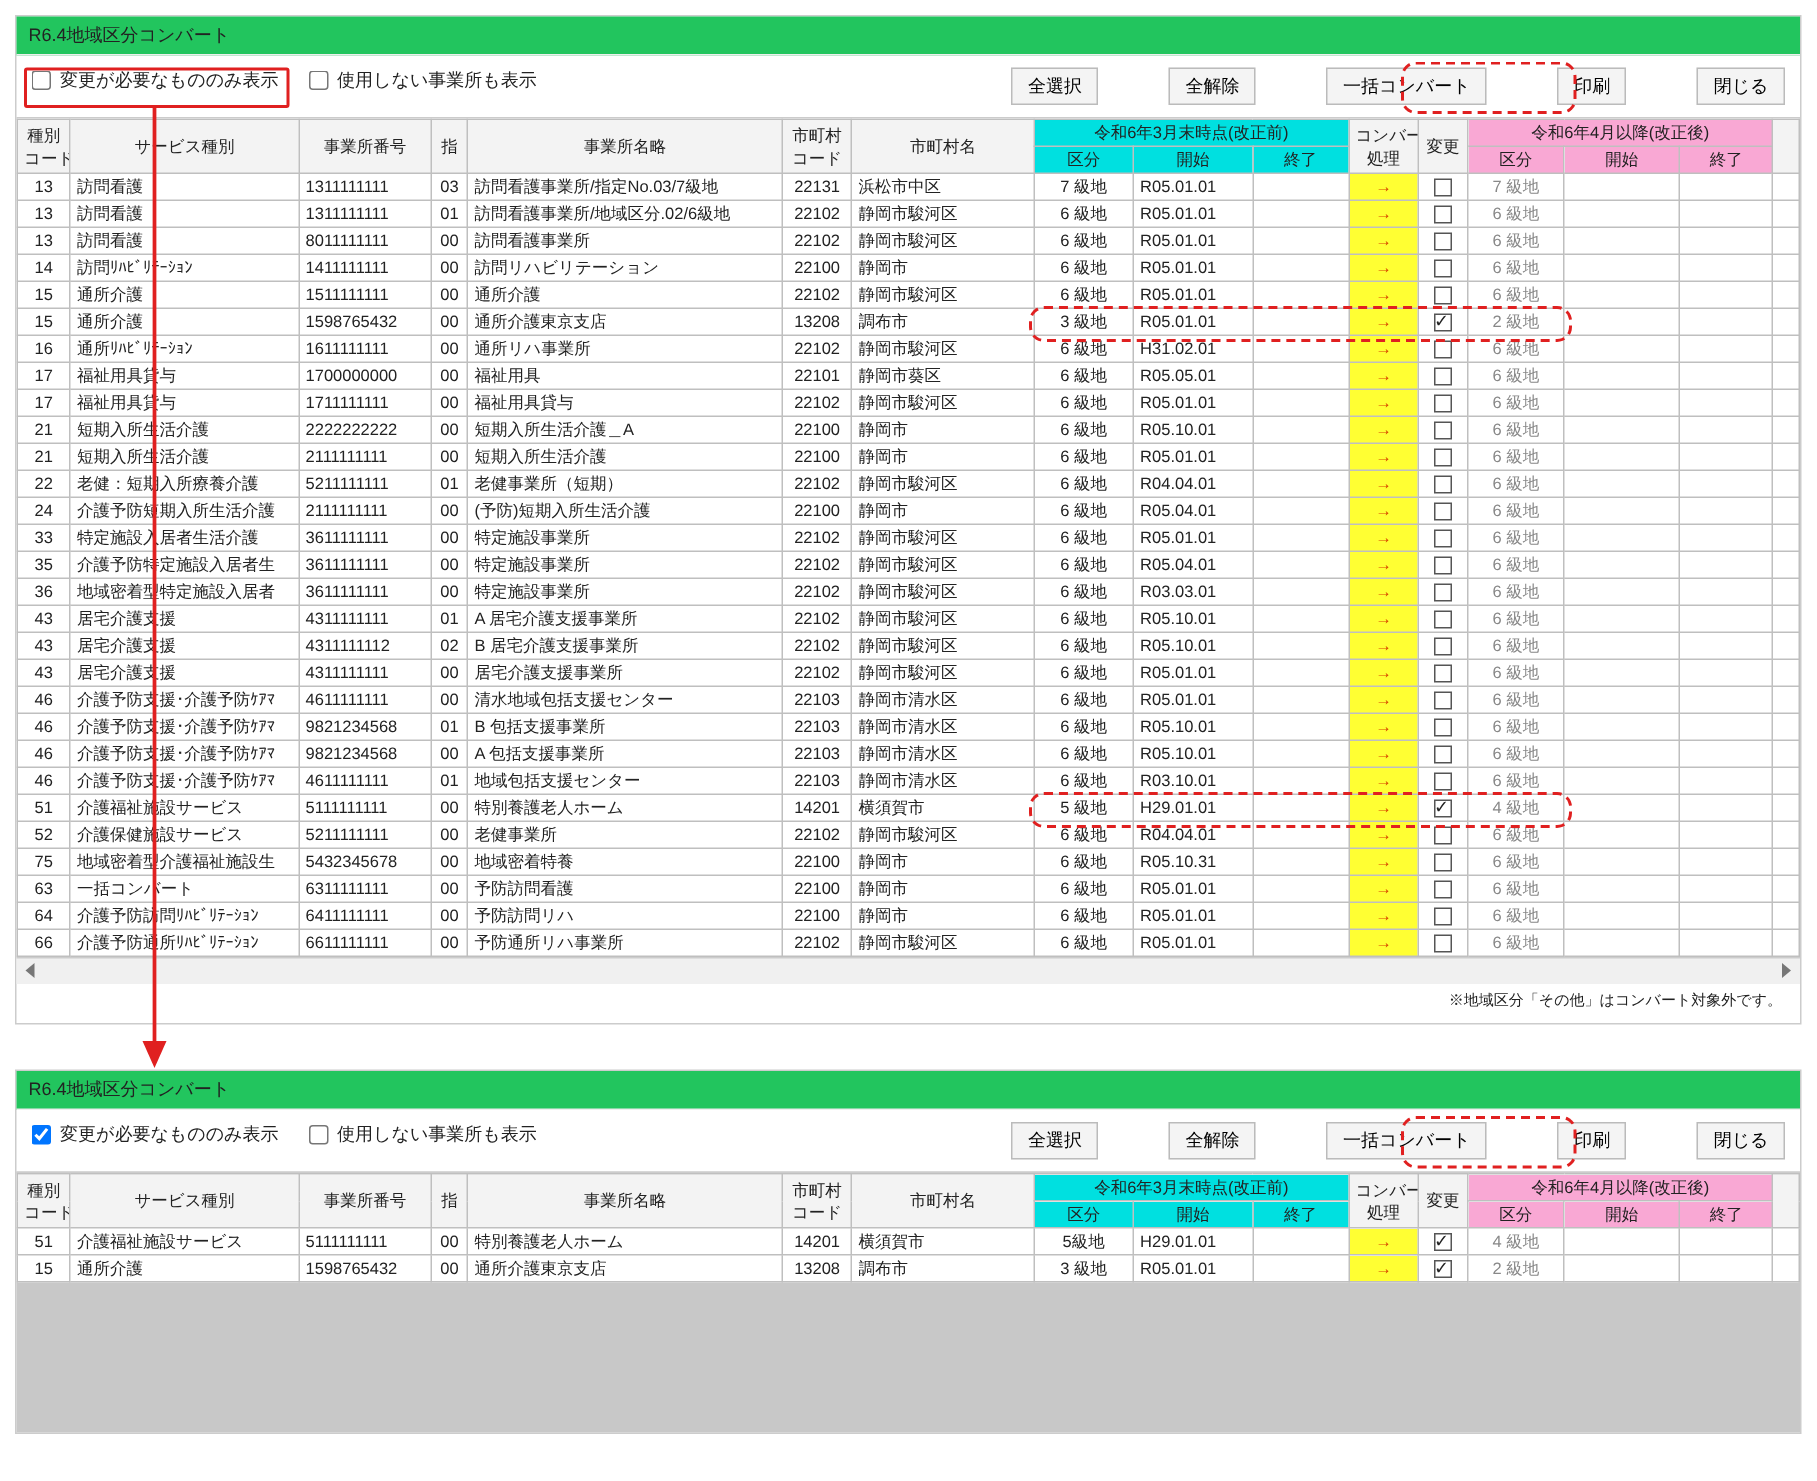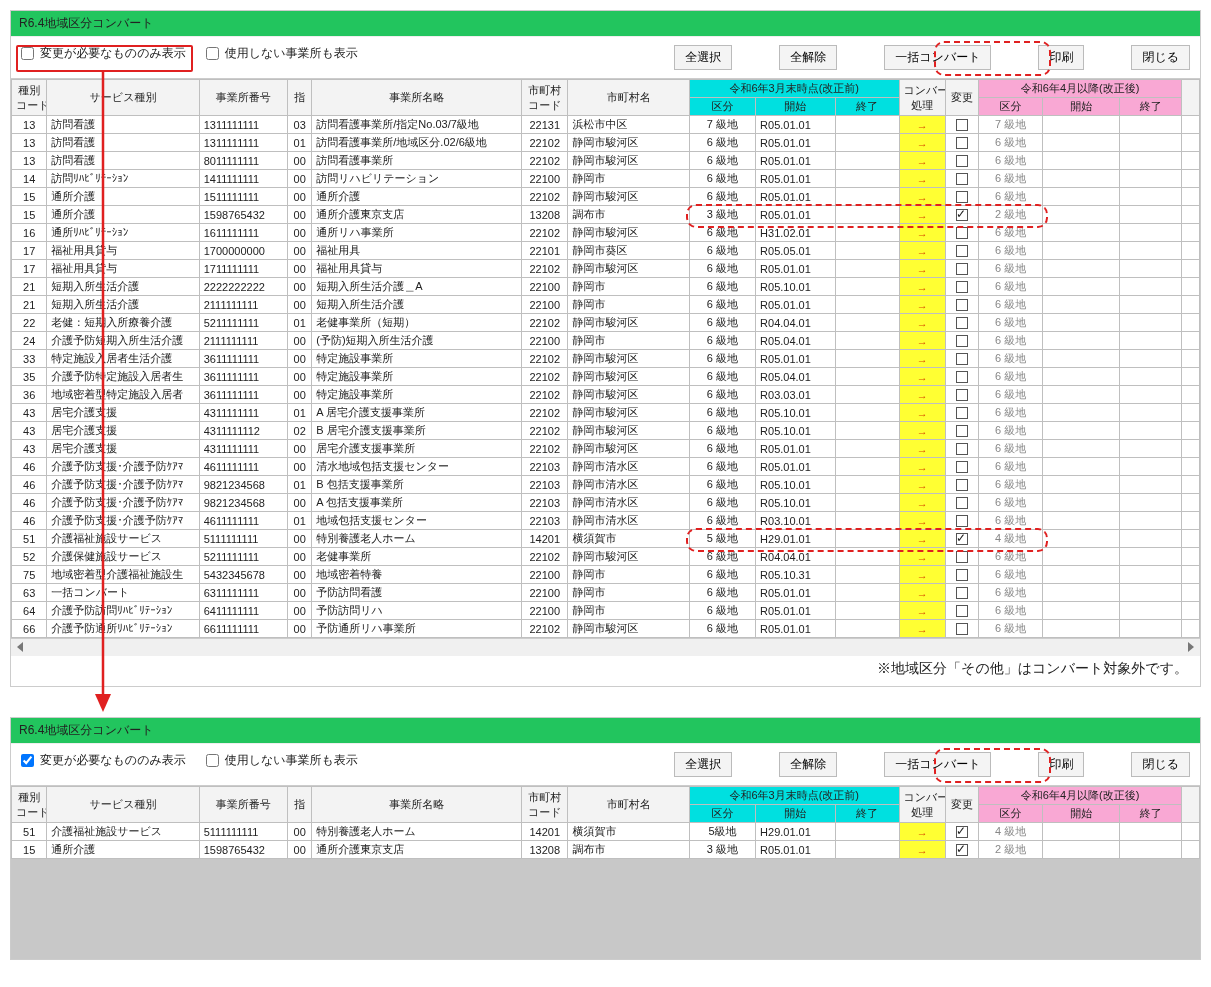--- a/index.html
+++ b/index.html
@@ -78,21 +78,21 @@
   table.grid td.arrow {
     background: #ffff33;
     color: #d84a00;
     text-align: center;
     font-weight: bold;
   }
   table.grid td.after-kubun { color: #888; text-align: center; }
   .footer-note {
     text-align: right;
     padding: 4px 12px 8px 0;
-    font-size: 14px;
+    font-size: 10px;
   }
   .scroll-track-h {
     height: 18px;
     background: #f0f0f0;
     border-top: 1px solid #ccc;
     position: relative;
   }
   .scroll-track-h::before,
   .scroll-track-h::after {
     content: "";

